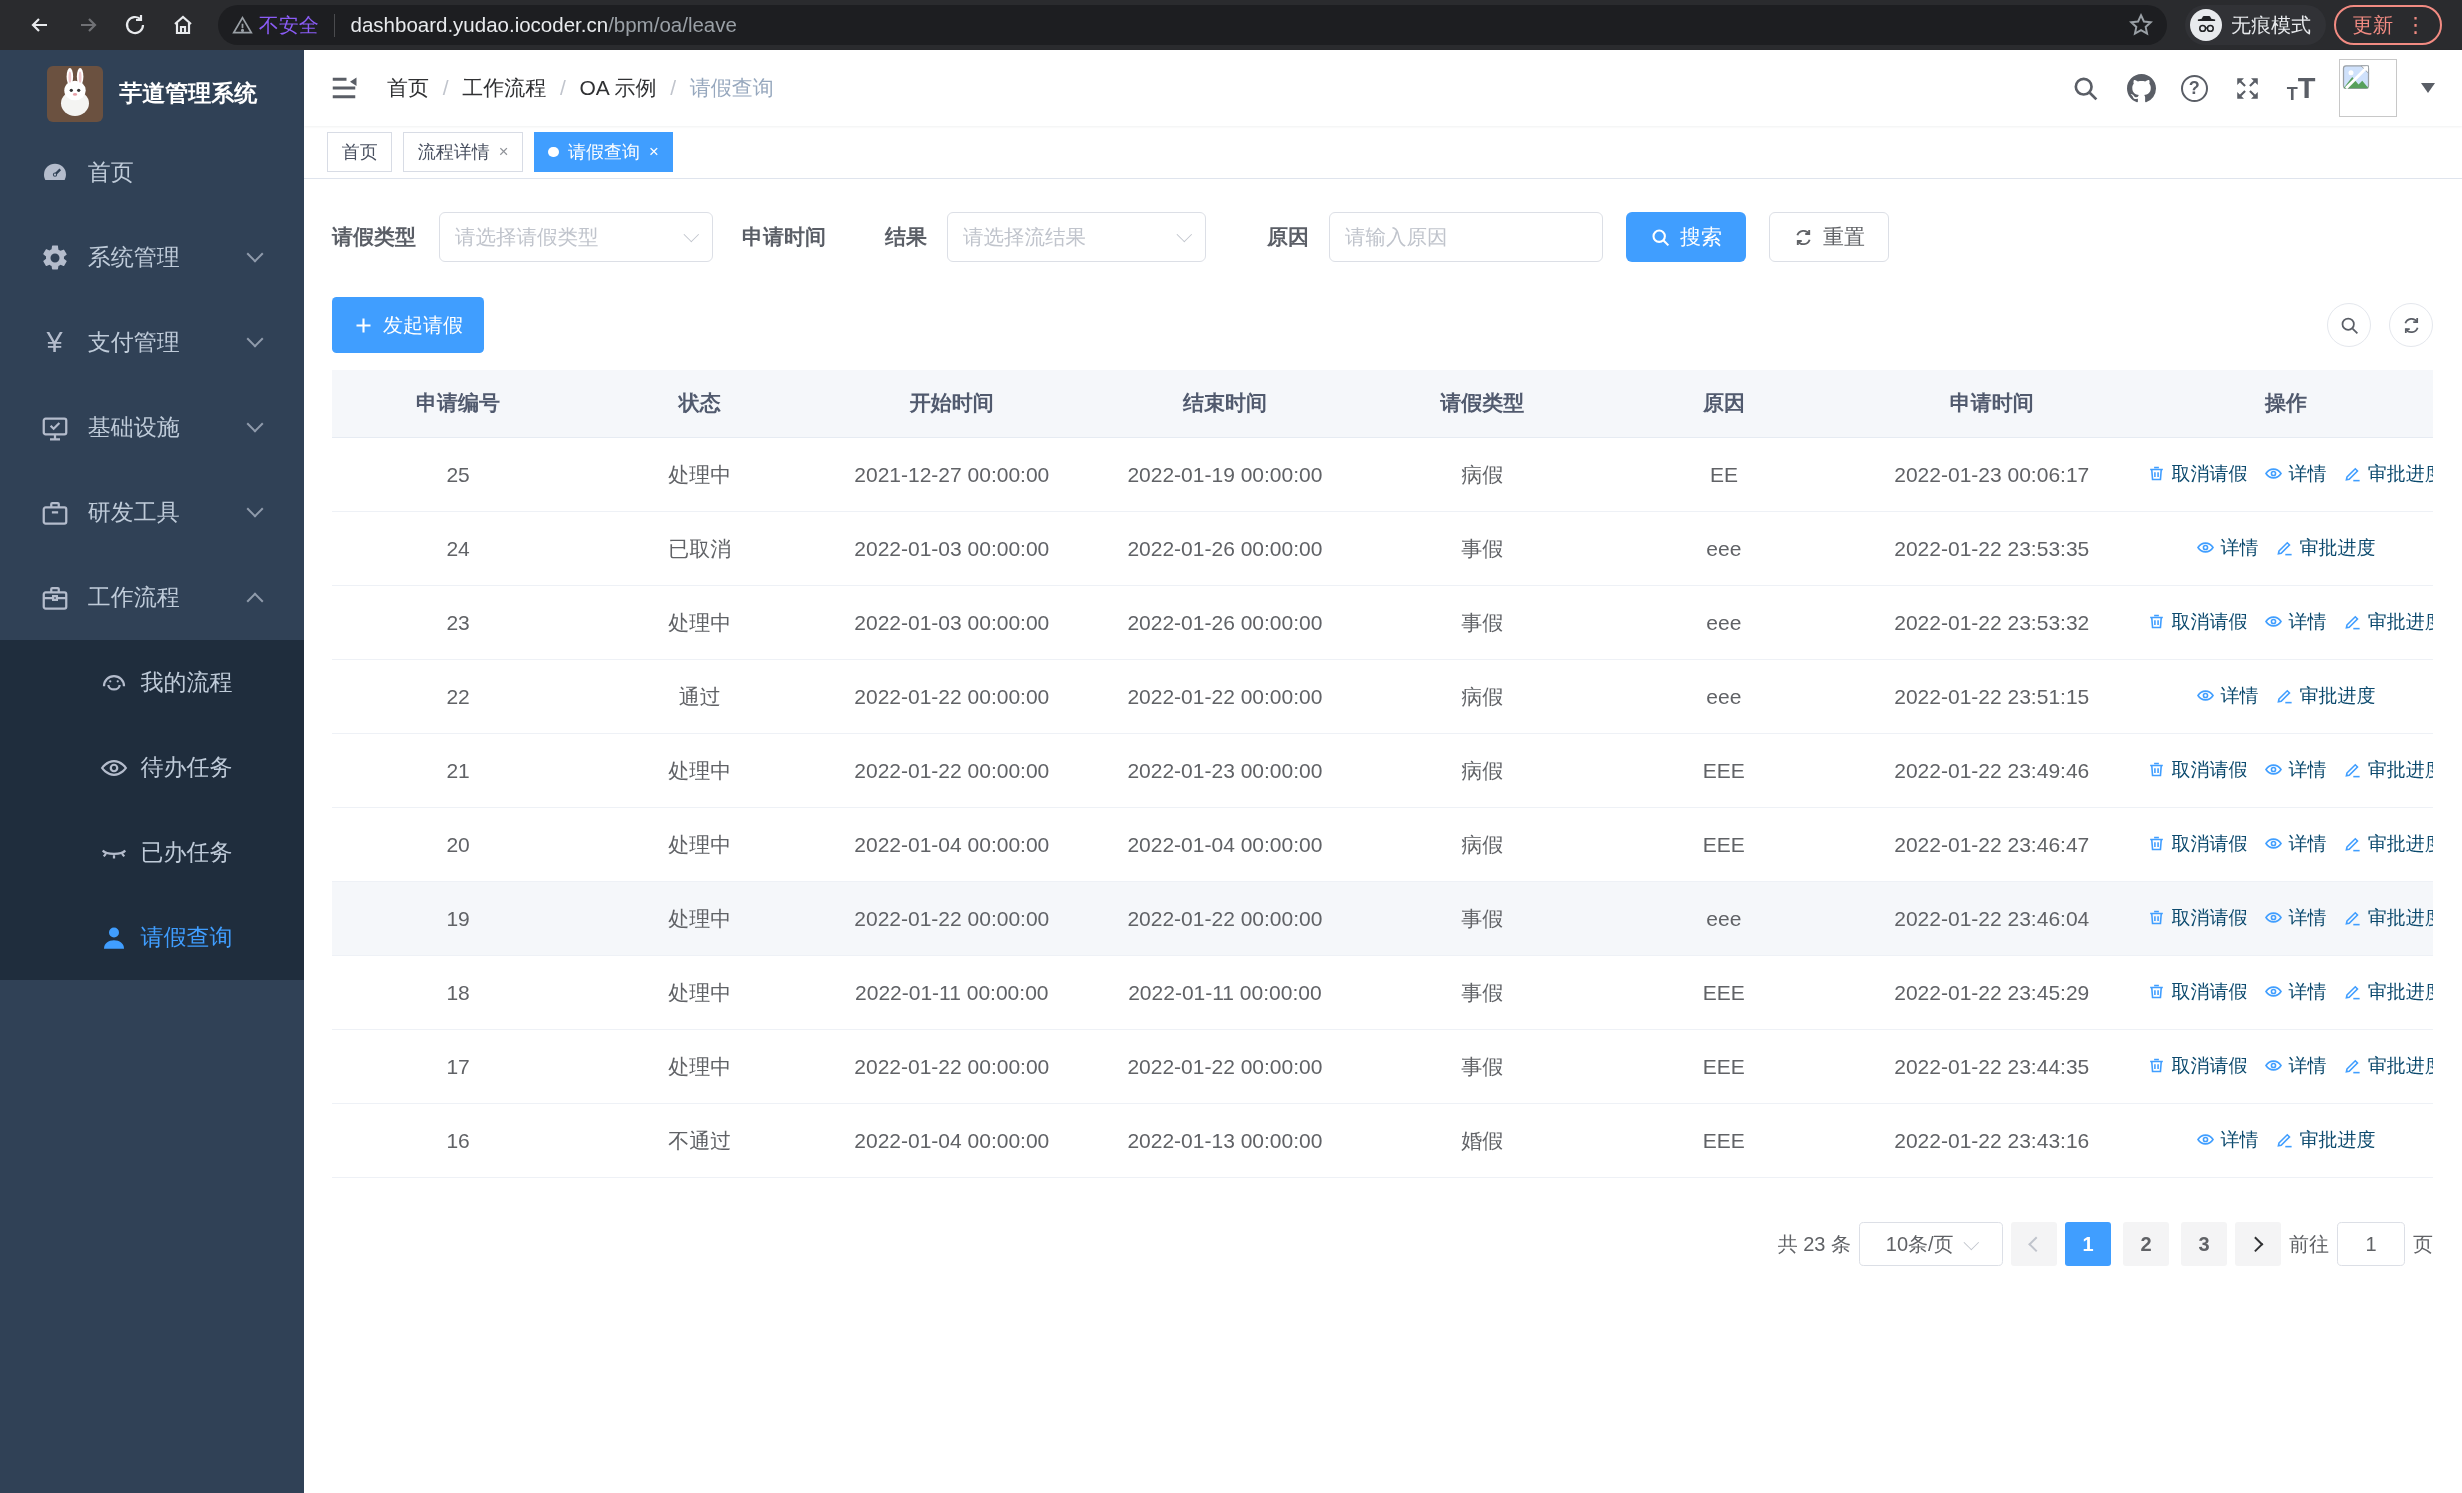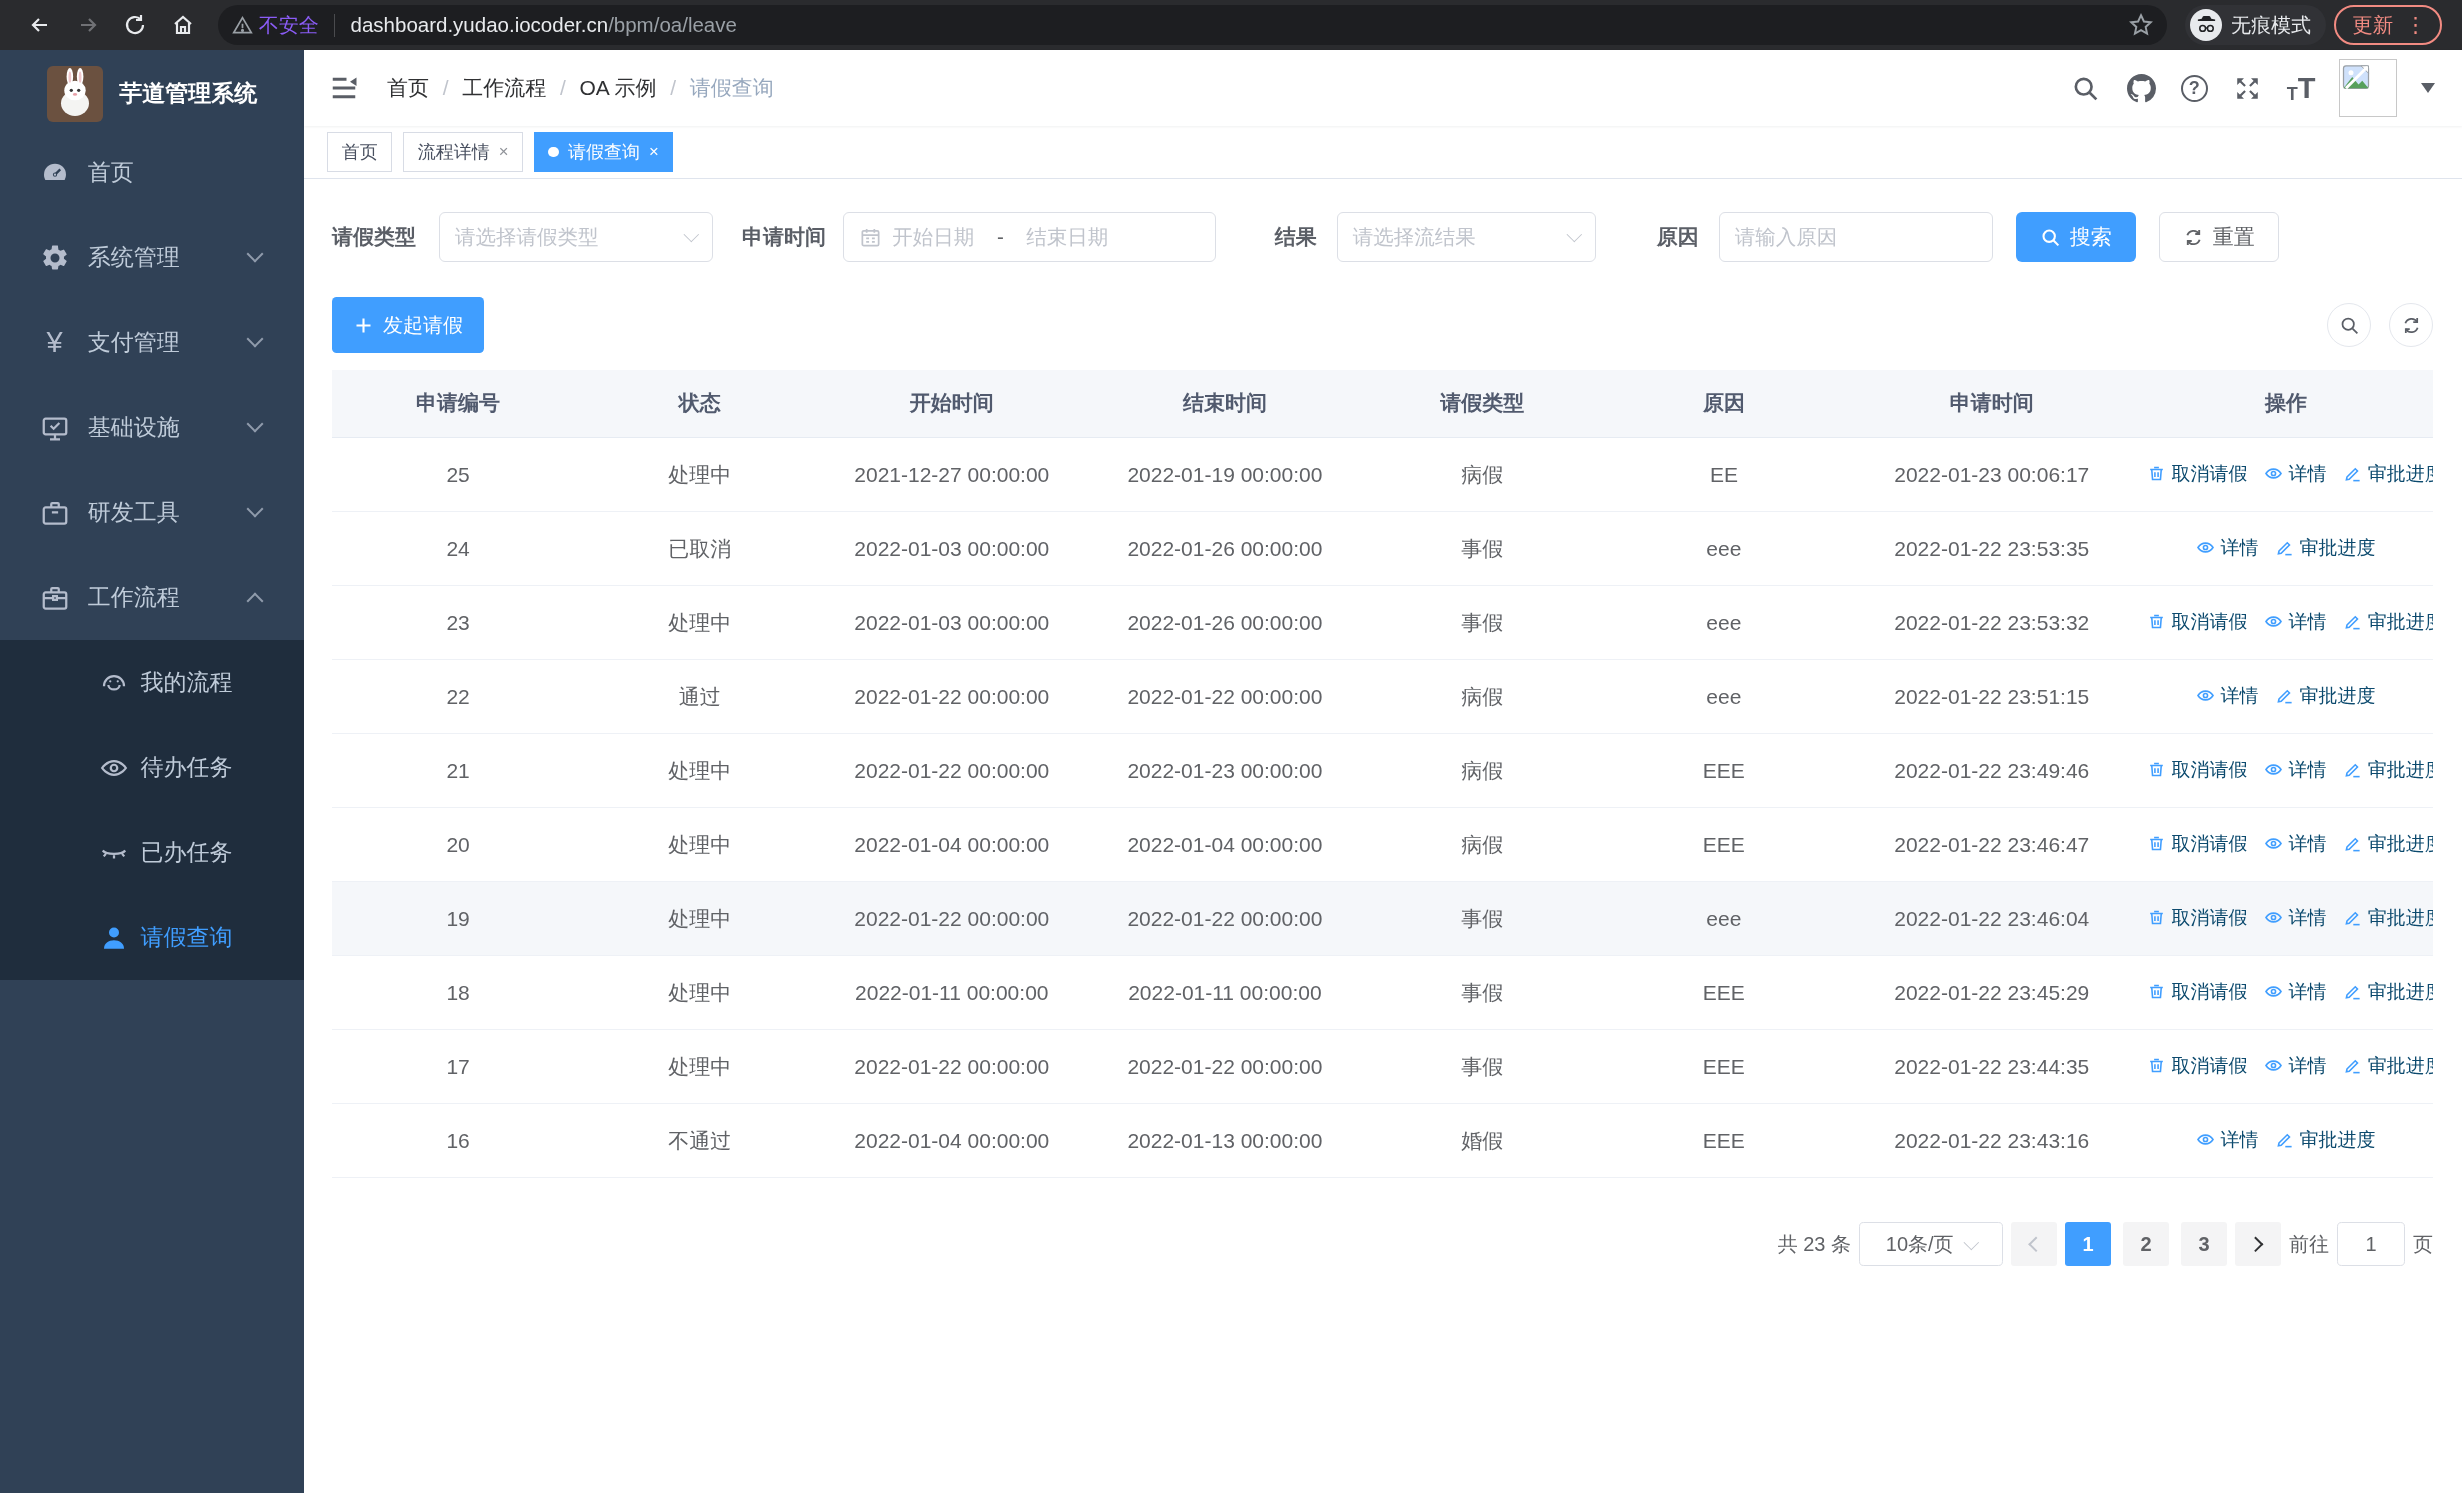--- a/index.html
+++ b/index.html
@@ -374,29 +374,20 @@
     <div class="content">
 
       <div class="filter-row">
         <span class="f-label">请假类型</span>
         <div class="ctrl select" style="width:274px; margin-left:23px;">
           <span class="placeholder">请选择请假类型</span>
           <span class="sel-chev"></span>
         </div>
 
         <span class="f-label" style="margin-left:29px;">申请时间</span>
-        <div class="ctrl date-range" style="width:373px; margin-left:16.7px;">
-          <svg width="23" height="23" viewBox="0 0 24 24" fill="none" stroke="#c0c4cc" stroke-width="1.8">
-              <rect x="3.5" y="5" width="17" height="15.5" rx="1.5"></rect>
-              <path d="M3.5 9.5h17M8 3v4M16 3v4M7.5 13h3M13.5 13h3M7.5 16.5h3M13.5 16.5h3"></path>
-            </svg>
-          <span class="placeholder">开始日期</span>
-          <span class="range-sep">-</span>
-          <span class="placeholder">结束日期</span>
-        </div>
 
         <span class="f-label" style="margin-left:59px;">结果</span>
         <div class="ctrl select" style="width:259px; margin-left:20px;">
           <span class="placeholder">请选择流结果</span>
           <span class="sel-chev"></span>
         </div>
 
         <span class="f-label" style="margin-left:61px;">原因</span>
         <div class="ctrl reason-input" style="margin-left:20px;">
           <input type="text" placeholder="请输入原因" style="">

